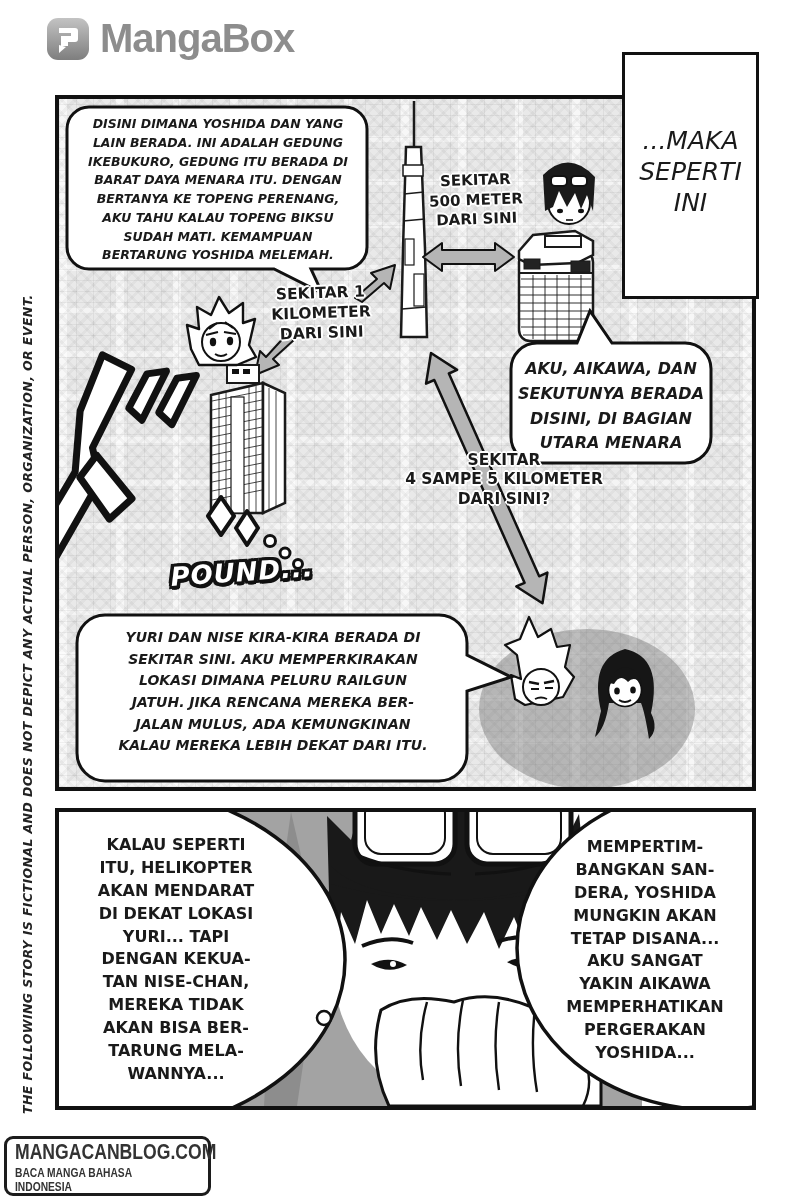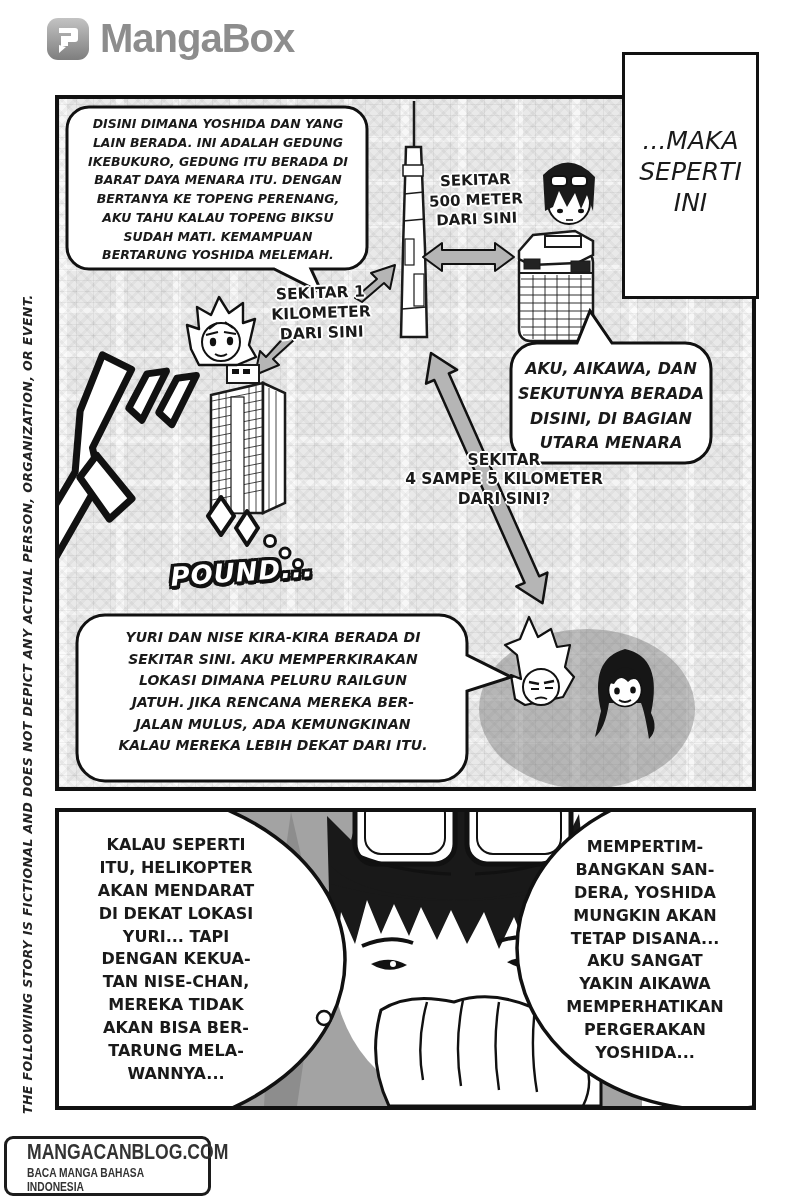--- a/index.html
+++ b/index.html
@@ -44,21 +44,21 @@
   .italic{font-style:italic;}
   .halo{text-shadow:-1px -1px 0 #fff,1px -1px 0 #fff,-1px 1px 0 #fff,1px 1px 0 #fff,
         -2px 0 0 #fff,2px 0 0 #fff,0 -2px 0 #fff,0 2px 0 #fff;}
   .sfx-pound{color:#fff;font-size:26px;font-weight:bold;font-style:italic;letter-spacing:1px;
     text-shadow:-3px -3px 0 #111,3px -3px 0 #111,-3px 3px 0 #111,3px 3px 0 #111,
      -3px 0 0 #111,3px 0 0 #111,0 -3px 0 #111,0 3px 0 #111,0 4px 0 #111,2px 4px 0 #111;}
 
   
   #footer-box{position:absolute;left:4px;top:1136px;width:207px;height:60px;background:#fff;
               border:3px solid #1c1c1c;border-radius:9px;box-sizing:border-box;
-              display:flex;flex-direction:column;justify-content:center;padding-left:20px;}
+              display:flex;flex-direction:column;justify-content:center;padding-left:8px;}
   #footer-site{font-family:"Liberation Sans",sans-serif;font-size:22px;font-weight:900;
                color:#333;transform:scaleX(.8);transform-origin:left;letter-spacing:0;}
   #footer-tag{font-family:"Liberation Sans",sans-serif;font-size:12.5px;font-weight:800;
               color:#333;transform:scaleX(.82);transform-origin:left;margin-top:1px;}
 </style>
 </head>
 <body>
 
 <div id="page">
 

